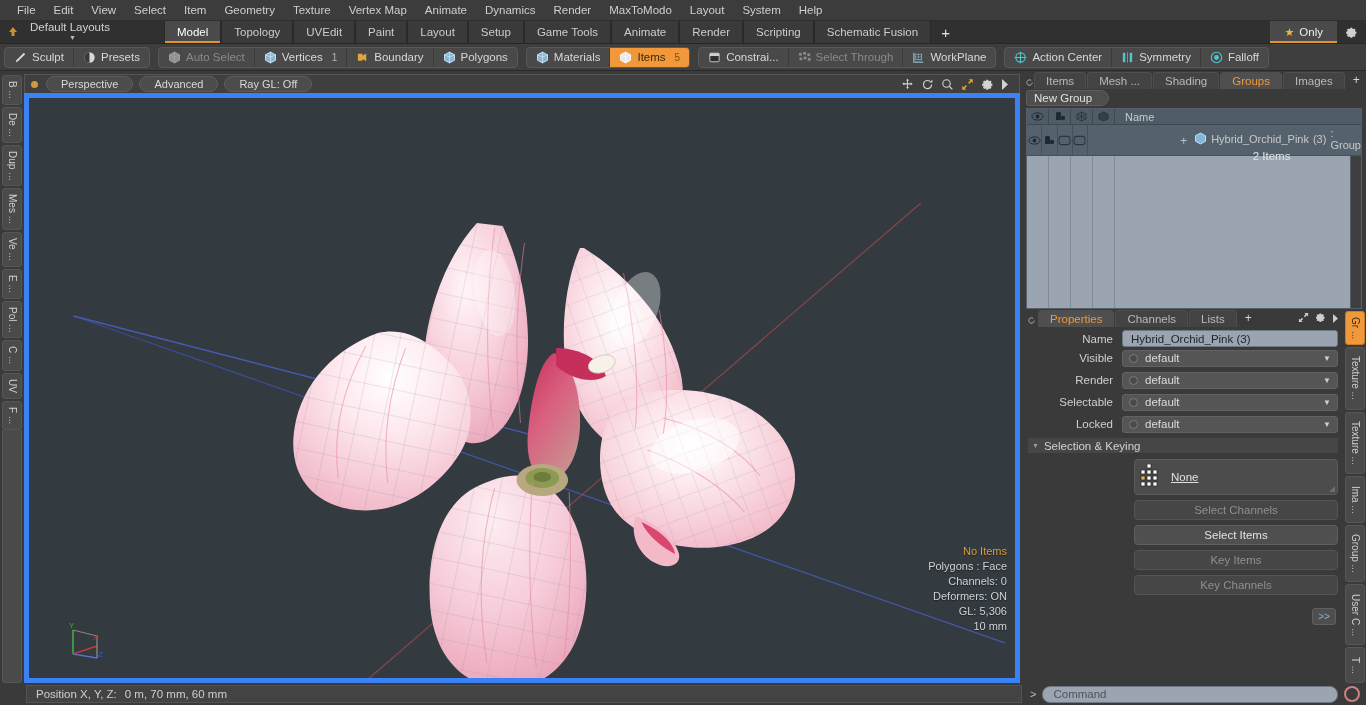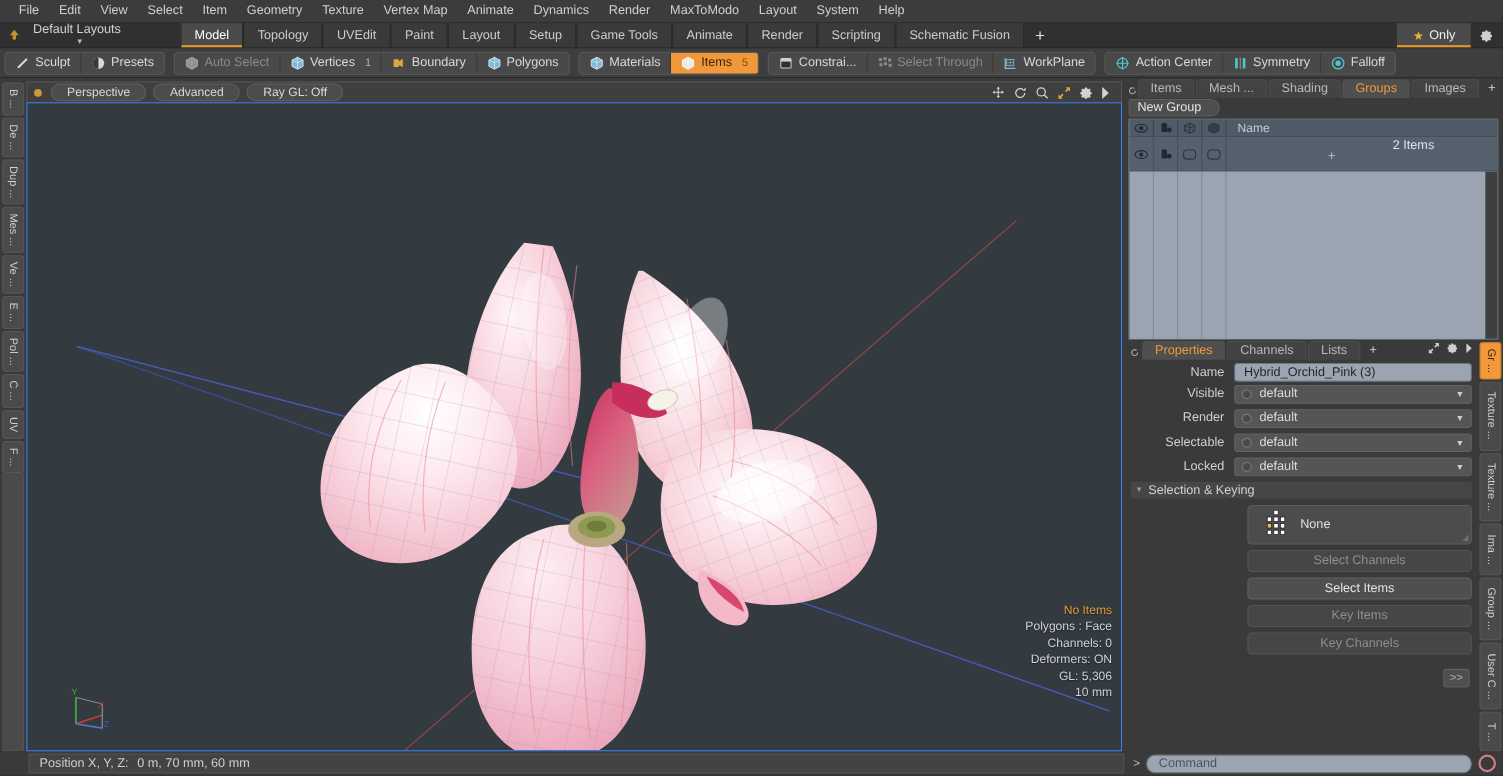--- a/index.html
+++ b/index.html
@@ -103,21 +103,21 @@
   .vp-dot{ width:7px; height:7px; border-radius:50%; background:#d09a3c; margin-right:2px; }
   .vp-pill{
     background:#4c4c4c; border:1px solid #5d5d5d; border-radius:9px;
     padding:1px 14px; font-size:11px; color:#d8d8d8; white-space:nowrap;
   }
   .vp-icons{ margin-left:auto; display:flex; align-items:center; gap:7px; padding-right:4px;}
   .vp-icons svg{ display:block; }
 
   .viewport{
     flex:1 1 auto; position:relative; overflow:hidden;
-    background:#333a40; border:1px solid #3b82f6;
+    background:#333a40; border:5px solid #3b82f6;
   }
   .vp-stats{
     position:absolute; right:8px; bottom:44px; text-align:right; line-height:15px;
     font-size:11px; color:#d2d2d2; text-shadow:0 1px 1px #1c2025;
   }
   .vp-stats .hl{ color:#e09a3a; }
   .gizmo{ position:absolute; left:34px; bottom:18px; width:44px; height:40px;}
   .status-field{
     margin-left:26px; height:18px; flex:1 1 auto; background:#434343;
     border:1px solid #535353; display:flex; align-items:center; padding:0 9px;
@@ -190,22 +190,23 @@
     display:flex; align-items:center; padding:0 6px; color:#dcdcdc; font-size:11.5px; position:relative;
   }
   .combo .radio{
     width:9px; height:9px; border-radius:50%; border:1px solid #7b7b7b; background:#4a4a4a;
     margin-right:7px; flex:0 0 auto;
   }
   .combo .dn{ margin-left:auto; font-size:8px; color:#cfcfcf; }
   .sk-area{ padding:6px 6px 0 0; display:flex; flex-direction:column; gap:5px; }
   .sk-none{
     margin-left:112px; height:36px; background:#4c4c4c; border:1px solid #5c5c5c; border-radius:4px;
-    display:flex; align-items:center; padding-left:15px; gap:10px; color:#e0e0e0; font-size:11.5px;
+    display:flex; align-items:center; padding-left:4px; gap:10px; color:#e0e0e0; font-size:11.5px;
     position:relative;
+    text-decoration:underline;
   }
   .sk-none:after{
     content:""; position:absolute; right:2px; bottom:2px; width:0;height:0;
     border-left:6px solid transparent; border-bottom:6px solid #6e6e6e;
   }
   .sk-btn{
     margin-left:112px; height:20px; background:#4f4f4f; border:1px solid #606060; border-radius:4px;
     display:flex; align-items:center; justify-content:center; color:#e2e2e2; font-size:11.5px;
   }
   .sk-btn.dim{ color:#8f8f8f; background:#464646; border-color:#545454; }
@@ -700,20 +701,30 @@
                 </svg>
             </div>
             <div class="il-cell">
               <svg width="13" height="11" viewBox="0 0 14 12">
                   <rect x="1" y="1.5" width="12" height="9" rx="3" fill="none" stroke="#2a3640" stroke-width="1.1"></rect>
                 </svg>
             </div>
             <div class="il-rowbody">
               <span class="il-plus">+</span>
               <div style="position:relative;width:100%;">
+                <div style="display:flex;align-items:center;gap:4px;padding-left:100px;">
+                  <span>
+                    <svg width="13" height="13" viewBox="0 0 14 14">
+                        <path d="M7 1.2 12.4 4v6L7 12.8 1.6 10V4Z" fill="#7fb8d8" stroke="#e0e8ee" stroke-width="0.9"></path>
+                      </svg>
+                  </span>
+                  <span class="nm">Hybrid_Orchid_Pink</span>
+                  <span class="ct">(3)</span>
+                  <span class="ct">: Group</span>
+                </div>
                 <div class="il-sub">2 Items</div>
               </div>
             </div>
           </div>
 
           <div class="il-body">
             <div class="gcol"></div>
               <div class="gcol"></div>
               <div class="gcol"></div>
               <div class="gcol"></div>

